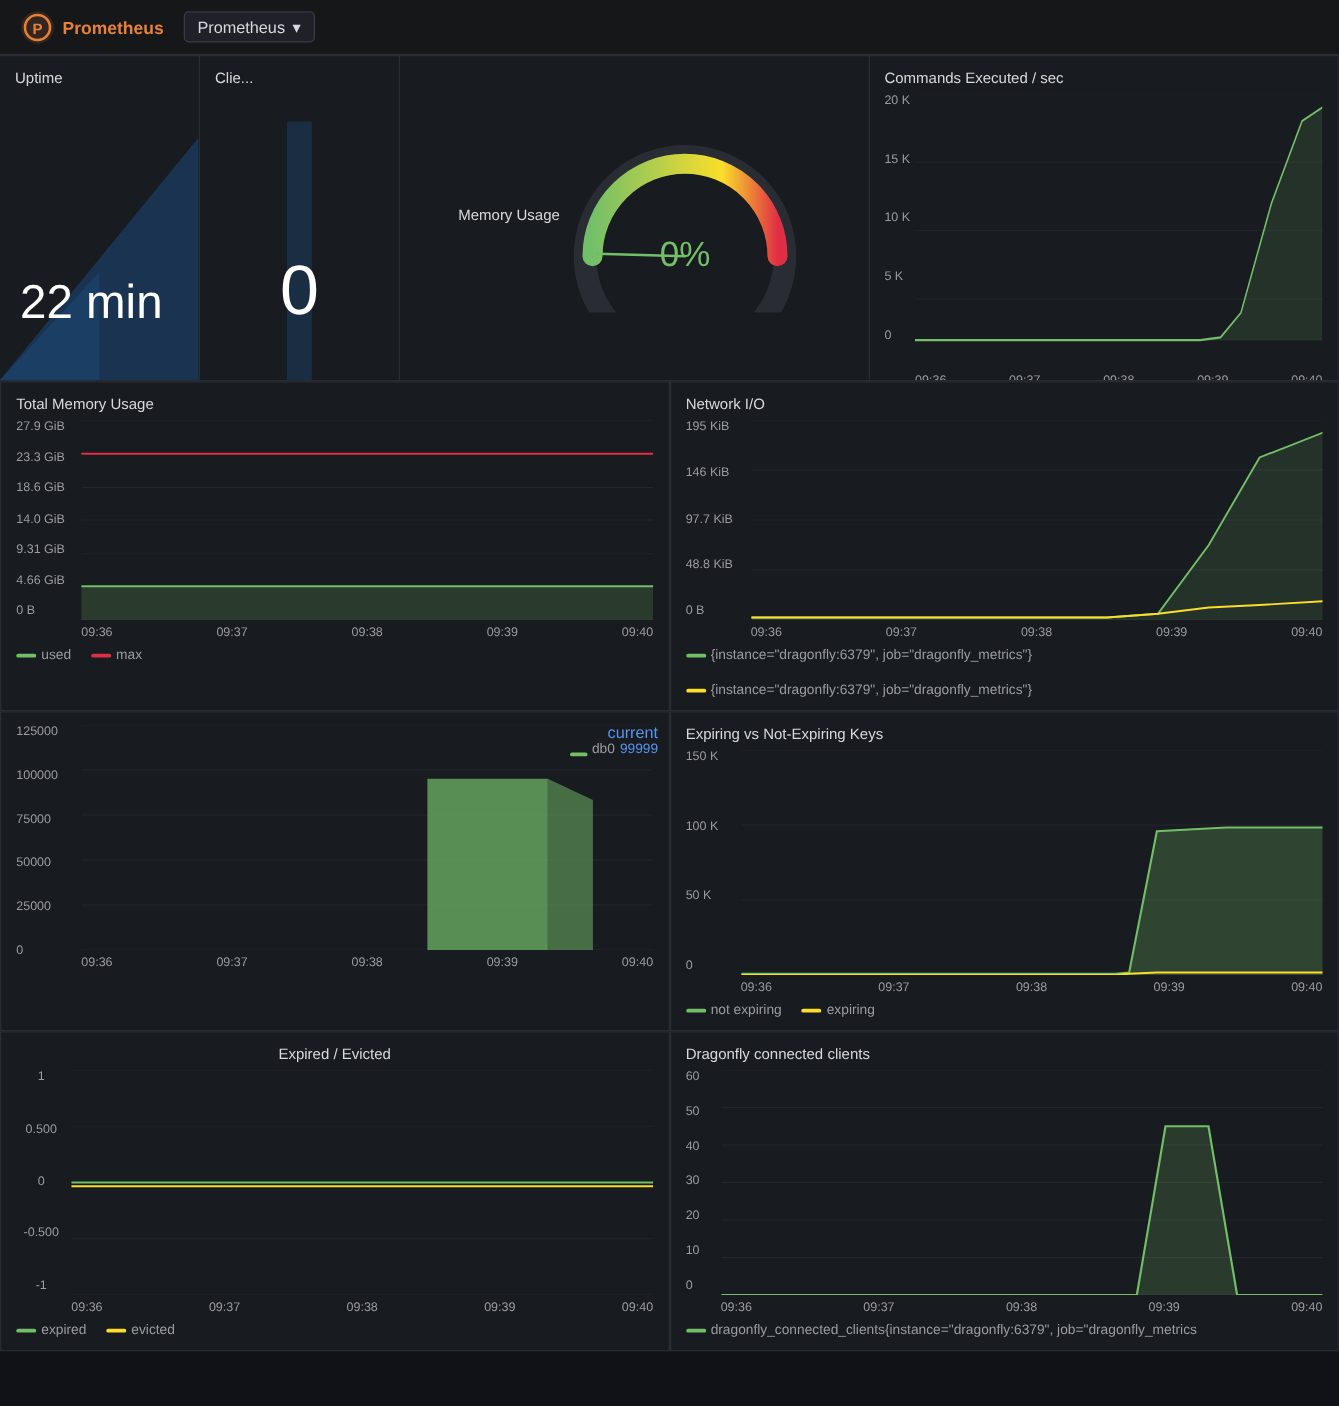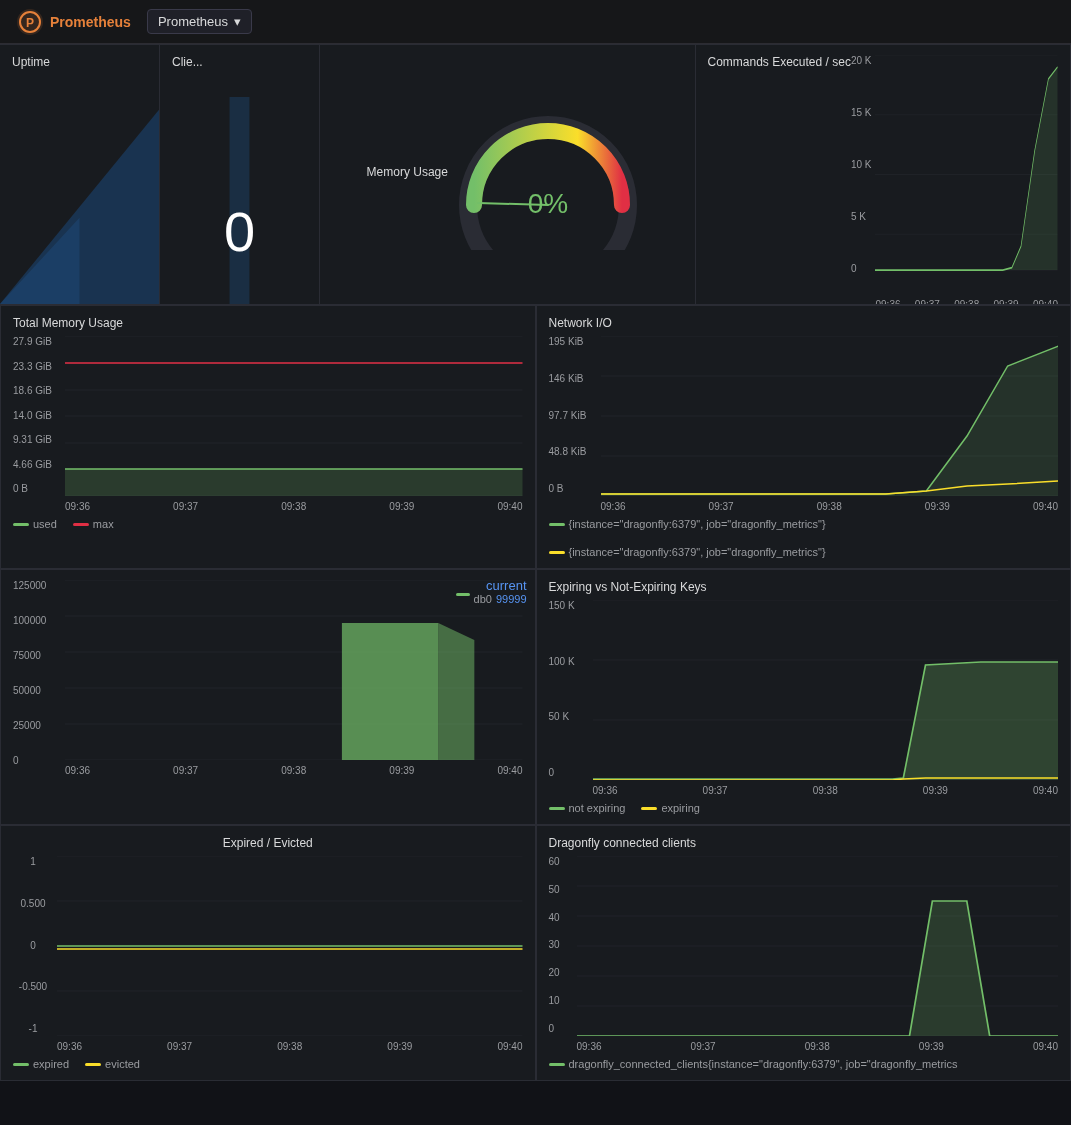--- a/index.html
+++ b/index.html
@@ -91,21 +91,21 @@
       display: flex;
       flex-direction: row;
       align-items: center;
       justify-content: center;
       min-height: 260px;
     }
     
     .chart-panel {
       min-height: 260px;
       display: flex;
-      flex-direction: row;
+      flex-direction: column;
     }
     .y-axis-label {
       font-size: 10px;
       color: #9a9ca0;
     }
     .x-axis-label {
       font-size: 10px;
       color: #9a9ca0;
     }
     .legend {
@@ -150,20 +150,23 @@
 </div>
 
 <div class="top-row">
 
   <div class="panel stat-panel uptime-panel" style="border-right:1px solid #2a2c34;border-top:1px solid #2a2c34;">
     <div class="panel-title">Uptime</div>
     <svg class="uptime-triangle" viewBox="0 0 160 240" preserveAspectRatio="none">
       <polygon points="0,240 160,240 160,60" fill="#1a3a5c" opacity="0.8"></polygon>
       <polygon points="0,240 80,240 80,160" fill="#1e4a7a" opacity="0.5"></polygon>
     </svg>
+    <div style="position:absolute;bottom:40px;left:16px;">
+      <span style="font-size:38px;font-weight:300;color:#fff;">22 min</span>
+    </div>
   </div>
 
   <div class="panel stat-panel clients-panel" style="border-right:1px solid #2a2c34;border-top:1px solid #2a2c34;">
     <div class="panel-title">Clie...</div>
     <svg style="position:absolute;bottom:0;left:0;width:100%;height:80%;" viewBox="0 0 160 200" preserveAspectRatio="none">
       <polygon points="70,0 90,0 90,200 70,200" fill="#1e4a7a" opacity="0.4"></polygon>
     </svg>
     <div style="position:absolute;bottom:40px;left:50%;transform:translateX(-50%);">
       <span style="font-size:56px;font-weight:300;color:#fff;">0</span>
     </div>
@@ -320,21 +323,21 @@
       </div>
     </div>
   </div>
 </div>
 
 <div class="row-2col">
 
   <div class="panel" style="border-right:1px solid #2a2c34;border-top:1px solid #2a2c34;min-height:250px;position:relative;">
     <div style="position:absolute;top:8px;right:8px;text-align:right;">
       <div style="color:#5794f2;font-size:13px;">current</div>
-      <div style="display:flex;align-items:flex-start;gap:4px;justify-content:flex-end;">
+      <div style="display:flex;align-items:flex-end;gap:4px;justify-content:flex-end;">
         <div style="width:14px;height:3px;background:#73bf69;border-radius:2px;"></div>
         <span style="color:#9a9ca0;font-size:11px;">db0</span>
         <span style="color:#5794f2;font-size:11px;">99999</span>
       </div>
     </div>
     <div style="display:flex;flex:1;min-height:170px;">
       <div style="display:flex;flex-direction:column;justify-content:flex-start;padding-right:4px;padding-bottom:20px;min-width:52px;gap:24px;">
         <span class="y-axis-label">125000</span>
         <span class="y-axis-label">100000</span>
         <span class="y-axis-label">75000</span>

